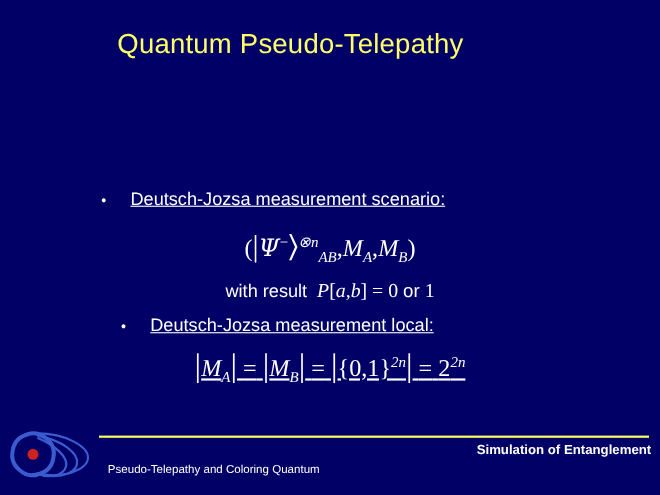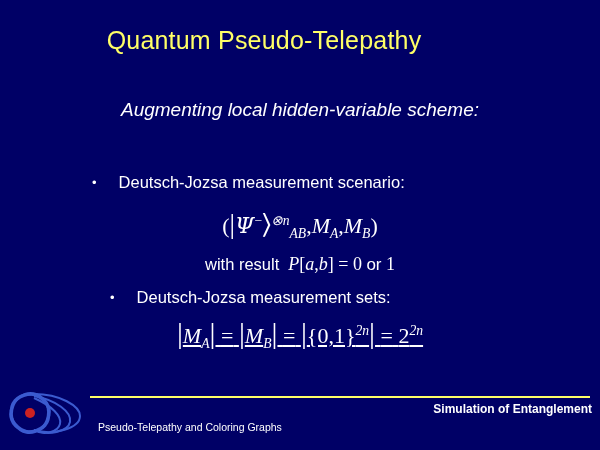--- a/index.html
+++ b/index.html
@@ -60,20 +60,21 @@
   .bullet-dot {
     display: inline-block;
     width: 22px;
     color: #ffffff;
     font-size: 13px;
     vertical-align: middle;
   }
   .bullet-text {
     display: inline-block;
     vertical-align: middle;
+    text-decoration: underline;
   }
 
   
   .math {
     position: absolute;
     width: 600px;
     text-align: center;
     color: #ffffff;
     font-family: "Liberation Serif", serif;
     white-space: nowrap;
@@ -155,54 +156,53 @@
     height: 56px;
   }
 </style>
 </head>
 <body>
 
 <div class="slide">
 
   <div class="title">Quantum Pseudo-Telepathy</div>
 
-  <div class="subtitle">Augmenting local hidden-variable scheme:</div>
 
   <div class="bullet-row bullet-1">
     <span class="bullet-dot">•</span>
     <span class="bullet-text">Deutsch-Jozsa measurement scenario:</span>
   </div>
 
   <div class="math math-1">
     <span>(</span><span class="bar" style="font-size:1.25em;">|</span><span class="psi it">Ψ</span><span class="sup" style="font-style:normal;">−</span><span style="font-size:1.25em;">〉</span><span class="sup">⊗n</span><span class="sub">AB</span><span>,</span><span class="it">M</span><span class="sub">A</span><span>,</span><span class="it">M</span><span class="sub">B</span><span>)</span>
   </div>
 
   <div class="math math-2">
     <span class="withresult">with result</span>&nbsp;&nbsp;<span class="it">P</span><span>[</span><span class="it">a</span><span>,</span><span class="it">b</span><span>]</span>&nbsp;<span>=</span>&nbsp;<span>0</span>&nbsp;<span class="orone">or</span>&nbsp;<span>1</span>
   </div>
 
   <div class="bullet-row bullet-2">
     <span class="bullet-dot">•</span>
-    <span class="bullet-text">Deutsch-Jozsa measurement sets:</span>
+    <span class="bullet-text">Deutsch-Jozsa measurement local:</span>
   </div>
 
   <div class="math math-3">
     <span class="bar" style="font-size:1.35em;">|</span><span class="it">M</span><span class="sub">A</span><span class="bar" style="font-size:1.35em;">|</span>&nbsp;<span>=</span>&nbsp;<span class="bar" style="font-size:1.35em;">|</span><span class="it">M</span><span class="sub">B</span><span class="bar" style="font-size:1.35em;">|</span>&nbsp;<span>=</span>&nbsp;<span class="bar" style="font-size:1.35em;">|</span><span>{0,1}</span><span class="sup">2n</span><span class="bar" style="font-size:1.35em;">|</span>&nbsp;<span>=</span>&nbsp;<span>2</span><span class="sup">2n</span>
   </div>
 
   <div class="rule"></div>
 
   <svg class="logo" viewBox="0 0 84 56">
     <g fill="none" stroke="#3b5bd0" stroke-width="2">
       <path d="M26 8 C 52 8, 72 20, 72 30 C 72 42, 46 50, 26 44"></path>
       <path d="M26 10 C 48 14, 64 26, 62 36 C 60 46, 40 50, 26 44"></path>
       <path d="M26 12 C 44 20, 54 30, 52 38 C 50 46, 36 50, 26 44"></path>
       <ellipse cx="22" cy="27" rx="20" ry="18" transform="rotate(-20 22 27)"></ellipse>
       <ellipse cx="22" cy="27" rx="20" ry="18" transform="rotate(40 22 27)"></ellipse>
       <ellipse cx="22" cy="27" rx="20" ry="18" transform="rotate(100 22 27)"></ellipse>
     </g>
     <circle cx="22" cy="27" r="5" fill="#cc2222"></circle>
   </svg>
 
-  <div class="footer-left">Pseudo-Telepathy and Coloring Graphs</div>
+  <div class="footer-left">Pseudo-Telepathy and Coloring Quantum</div>
   <div class="footer-right">Simulation of Entanglement</div>
 
 </div>
 
 </body></html>

